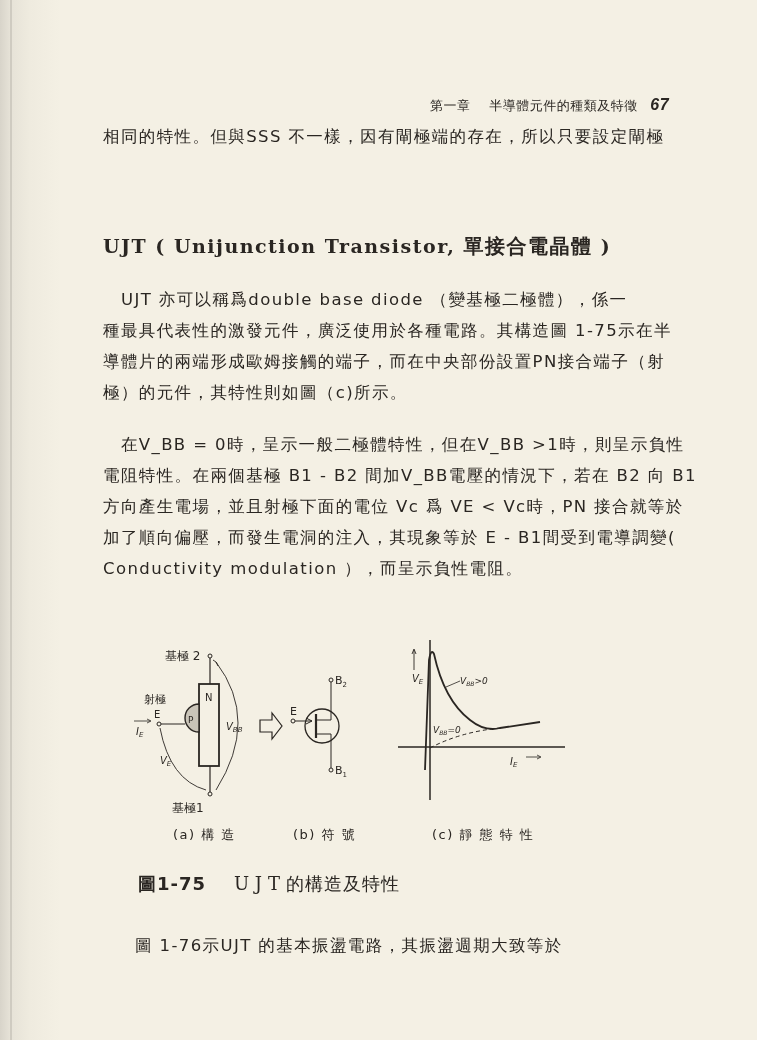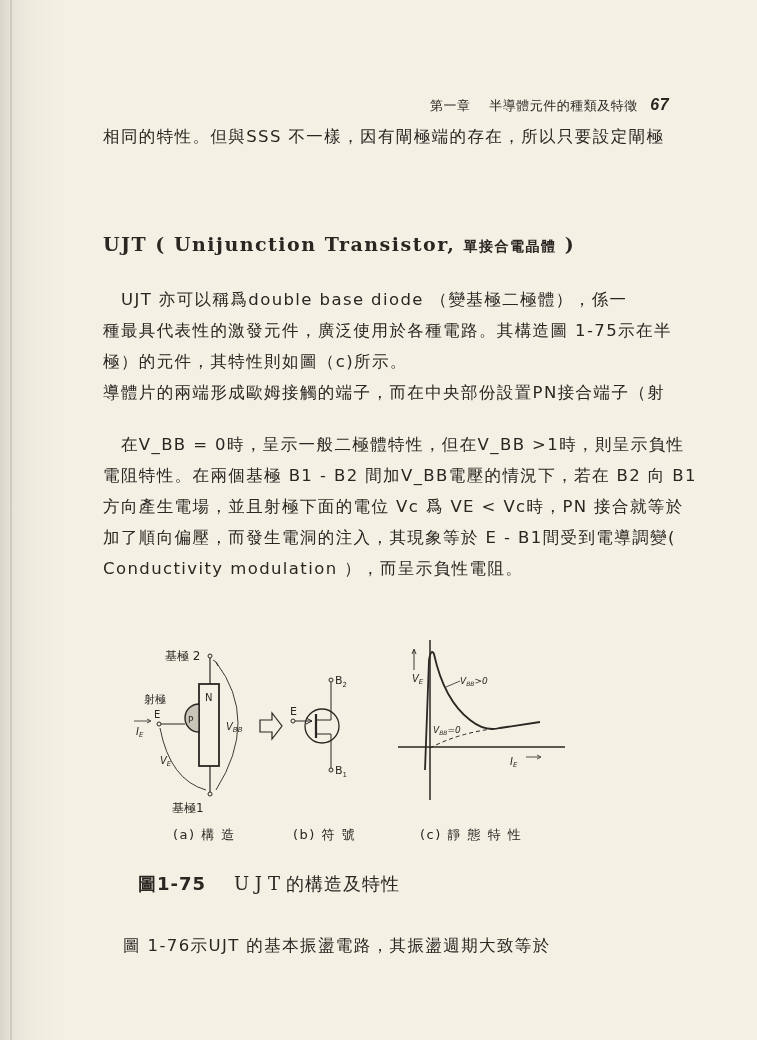--- a/index.html
+++ b/index.html
@@ -32,21 +32,21 @@
     font-size: 16.5px; line-height: 31px; letter-spacing: 1.4px;
     font-family: "DejaVu Sans", sans-serif;
   }
   .para .line { display: block; white-space: nowrap; }
   .heading {
     position: absolute; left: 103px; top: 233px;
     font-size: 19px; font-weight: bold;
     font-family: "DejaVu Serif", serif;
     letter-spacing: 1.5px; white-space: nowrap;
   }
-  .heading .cjk { font-family: "DejaVu Sans", sans-serif; font-size: 14px; }
+  .heading .cjk { font-family: "DejaVu Sans", sans-serif; font-size: 20px; }
   .figure { position: absolute; left: 130px; top: 640px; width: 440px; height: 200px; }
   .fig-caption-row {
     position: absolute; top: 826px; left: 165px; width: 400px;
     font-family: "DejaVu Sans", sans-serif; font-size: 13px; letter-spacing: 1.5px;
   }
   .fig-caption-row span { position: absolute; white-space: nowrap; }
   .fig-title {
     position: absolute; top: 872px; left: 138px;
     font-family: "DejaVu Sans", sans-serif; font-size: 18px; letter-spacing: 1px; white-space: nowrap;
   }
@@ -70,22 +70,22 @@
 </div>
 
 <div class="heading">
   <span>UJT ( Unijunction  Transistor,</span>
   <span class="cjk">單接合電晶體</span><span> )</span>
 </div>
 
 <div class="para" style="top:284px;">
   <span class="line">　UJT 亦可以稱爲double  base  diode （變基極二極體），係一</span>
   <span class="line">種最具代表性的激發元件，廣泛使用於各種電路。其構造圖 1-75示在半</span>
+  <span class="line">導體片的兩端形成歐姆接觸的端子，而在中央部份設置PN接合端子（射</span>
   <span class="line">極）的元件，其特性則如圖（c)所示。</span>
-  <span class="line">導體片的兩端形成歐姆接觸的端子，而在中央部份設置PN接合端子（射</span>
 </div>
 
 <div class="para" style="top:429px;">
   <span class="line">　在V_BB = 0時，呈示一般二極體特性，但在V_BB &gt;1時，則呈示負性</span>
   <span class="line">電阻特性。在兩個基極 B1 - B2 間加V_BB電壓的情況下，若在 B2 向 B1</span>
   <span class="line">方向產生電場，並且射極下面的電位 Vc 爲 VE &lt; Vc時，PN 接合就等於</span>
   <span class="line">加了順向偏壓，而發生電洞的注入，其現象等於 E - B1間受到電導調變(</span>
   <span class="line">Conductivity  modulation ），而呈示負性電阻。</span>
 </div>
 
@@ -151,22 +151,22 @@
     <text x="303" y="93" font-size="9" font-style="italic" fill="#2a2622" stroke="none"><tspan>V</tspan><tspan font-size="6" dy="2">BB</tspan><tspan dy="-2">=0</tspan></text>
     <text x="380" y="125" font-size="10" font-style="italic" fill="#2a2622" stroke="none"><tspan>I</tspan><tspan font-size="7" dy="2">E</tspan></text>
     <line x1="396" y1="117" x2="410" y2="117" stroke-width="0.8"></line>
     <path d="M407 115 L411 117 L407 119" stroke-width="0.8"></path>
   </g>
 </svg>
 
 <div class="fig-caption-row">
   <span style="left:8px;">(a) 構 造</span>
   <span style="left:128px;">(b) 符 號</span>
-  <span style="left:255px;">(c) 靜 態 特 性</span>
+  <span style="left:267px;">(c) 靜 態 特 性</span>
 </div>
 
 <div class="fig-title">
   <span class="num">圖1-75</span><span class="ujt">UJT</span><span>的構造及特性</span>
 </div>
 
-<div class="para" style="top:930px; left:123px;">
+<div class="para" style="top:930px; left:135px;">
   <span class="line">圖 1-76示UJT 的基本振盪電路，其振盪週期大致等於</span>
 </div>
 
 </body></html>

